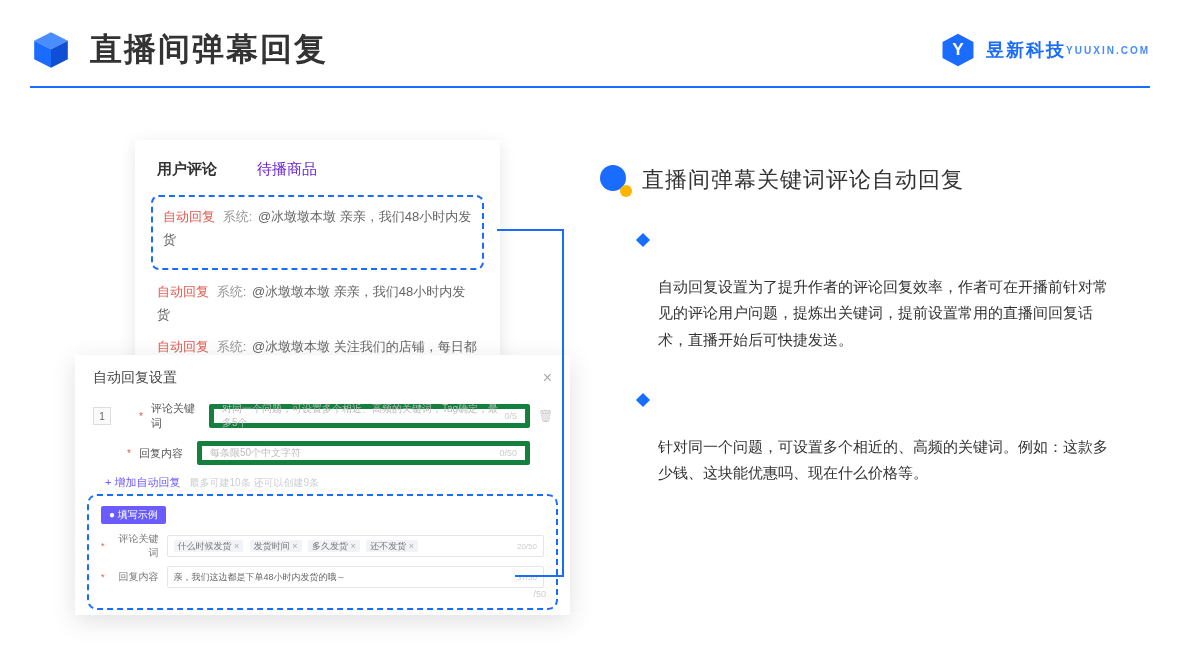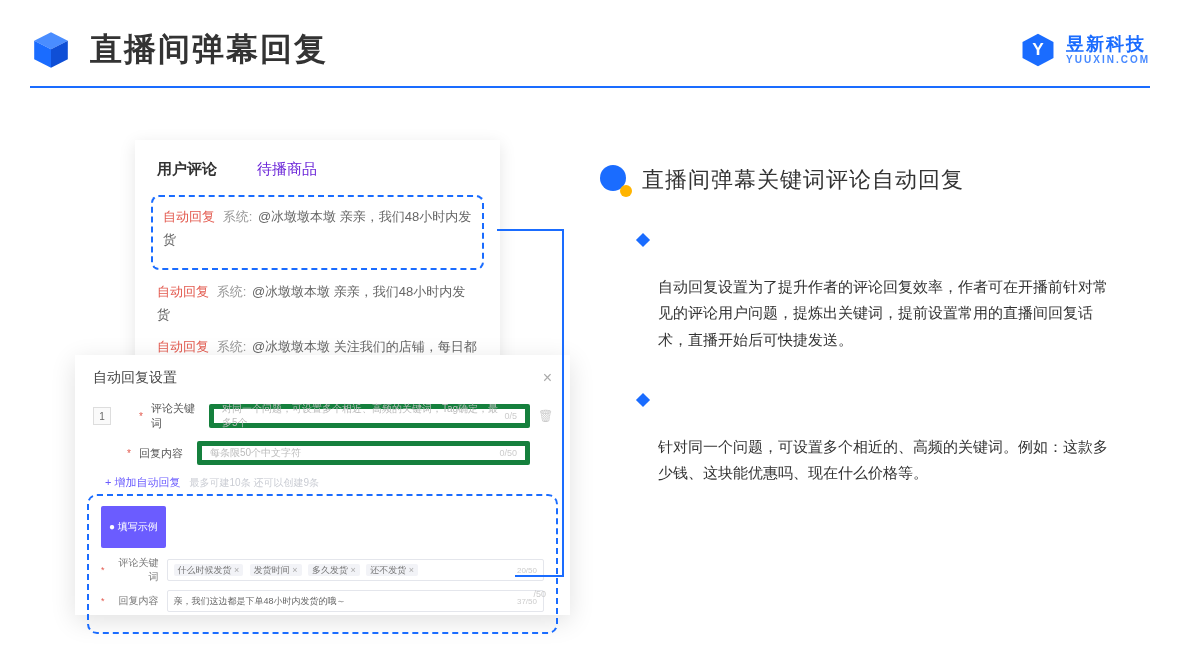--- a/index.html
+++ b/index.html
@@ -40,21 +40,21 @@
     color: #333;
   }
   .brand {
     display: flex;
     align-items: center;
     gap: 10px;
     color: #1a6cff;
     font-weight: 700;
   }
   .brand-logo { width: 36px; height: 36px; }
-  .brand-text { display: flex; flex-direction: column; line-height: 1; }
+  .brand-text { display: flex; flex-direction: row; line-height: 1; align-items: center; }
   .brand-cn { font-size: 18px; letter-spacing: 2px; }
   .brand-en { font-size: 10px; letter-spacing: 2px; color: #1a6cff; opacity: .8; margin-top: 2px;}
 
   .header-underline {
     position: absolute;
     left: 30px; right: 30px;
     top: 86px;
     height: 2px;
     background: #1a6cff;
   }
@@ -172,21 +172,21 @@
     border-radius: 10px;
     margin-left: -6px; margin-right: -6px;
     padding: 10px 12px 14px;
     margin-top: 4px;
   }
   .example-pill {
     display: inline-block;
     background: #6b5cff;
     color: #fff;
     font-size: 10px;
-    padding: 14px 8px;
+    padding: 2px 8px;
     border-radius: 2px;
     margin-bottom: 8px;
   }
   .ex-row {
     display: flex; align-items: center; gap: 8px; margin-bottom: 6px;
   }
   .ex-label { font-size: 10px; color:#777; width: 46px; text-align:right;}
   .ex-dot { color:#e35a4f; font-size:9px; }
   .ex-input {
     flex:1; height:22px; border:1px solid #e4e6ec; border-radius:2px;

